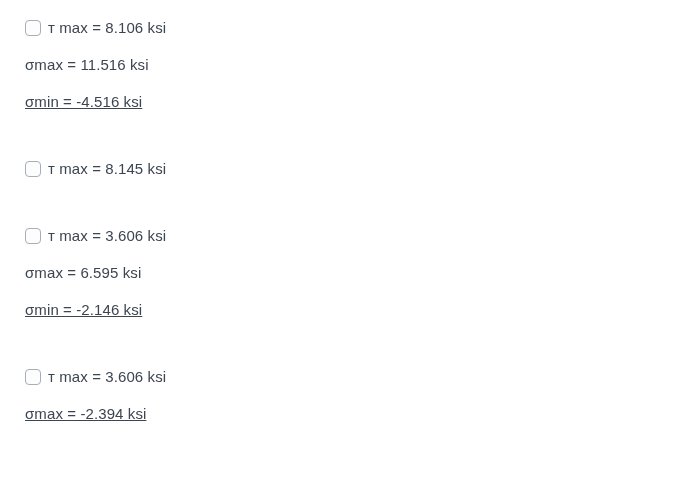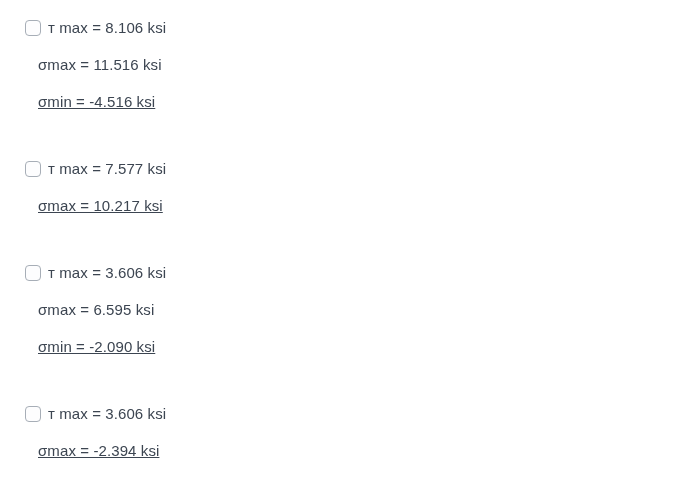--- a/index.html
+++ b/index.html
@@ -55,21 +55,21 @@
     font-size: 15px;
     line-height: 21px;
     letter-spacing: 0.1px;
     white-space: nowrap;
   }
 
   .choice-sub {
     font-size: 15px;
     line-height: 21px;
     letter-spacing: 0.1px;
-    padding-left: 38px;
+    padding-left: 25px;
     height: 21px;
     margin-bottom: 16px;
     white-space: nowrap;
   }
   .choice-sub:last-child {
     margin-bottom: 0;
     text-decoration: underline;
   }
 </style>
 </head>
@@ -82,32 +82,31 @@
       <span class="checkbox"></span>
       <span class="choice-primary-label">т max = 8.106 ksi</span>
     </div>
     <div class="choice-sub">σmax = 11.516 ksi</div>
     <div class="choice-sub">σmin = -4.516 ksi</div>
   </div>
 
   <div class="choice-group">
     <div class="choice-primary">
       <span class="checkbox"></span>
-      <span class="choice-primary-label">т max = 7.577 ksi</span>
+      <span class="choice-primary-label">т max = 8.145 ksi</span>
     </div>
-    <div class="choice-sub">σmax = 10.217 ksi</div>
   </div>
 
   <div class="choice-group">
     <div class="choice-primary">
       <span class="checkbox"></span>
       <span class="choice-primary-label">т max = 3.606 ksi</span>
     </div>
     <div class="choice-sub">σmax = 6.595 ksi</div>
-    <div class="choice-sub">σmin = -2.090 ksi</div>
+    <div class="choice-sub">σmin = -2.146 ksi</div>
   </div>
 
   <div class="choice-group">
     <div class="choice-primary">
       <span class="checkbox"></span>
       <span class="choice-primary-label">т max = 3.606 ksi</span>
     </div>
     <div class="choice-sub">σmax = -2.394 ksi</div>
 
   </div>

